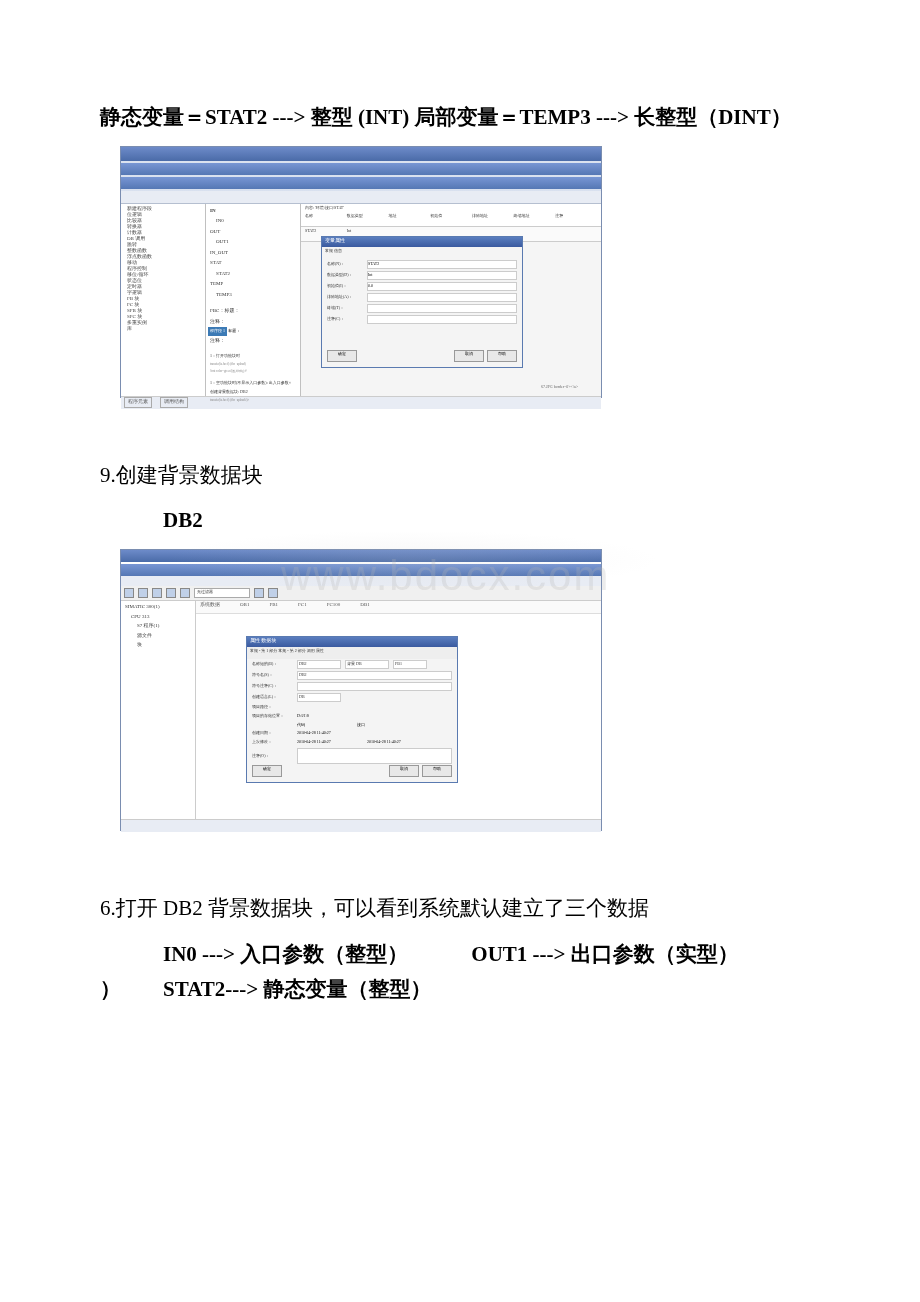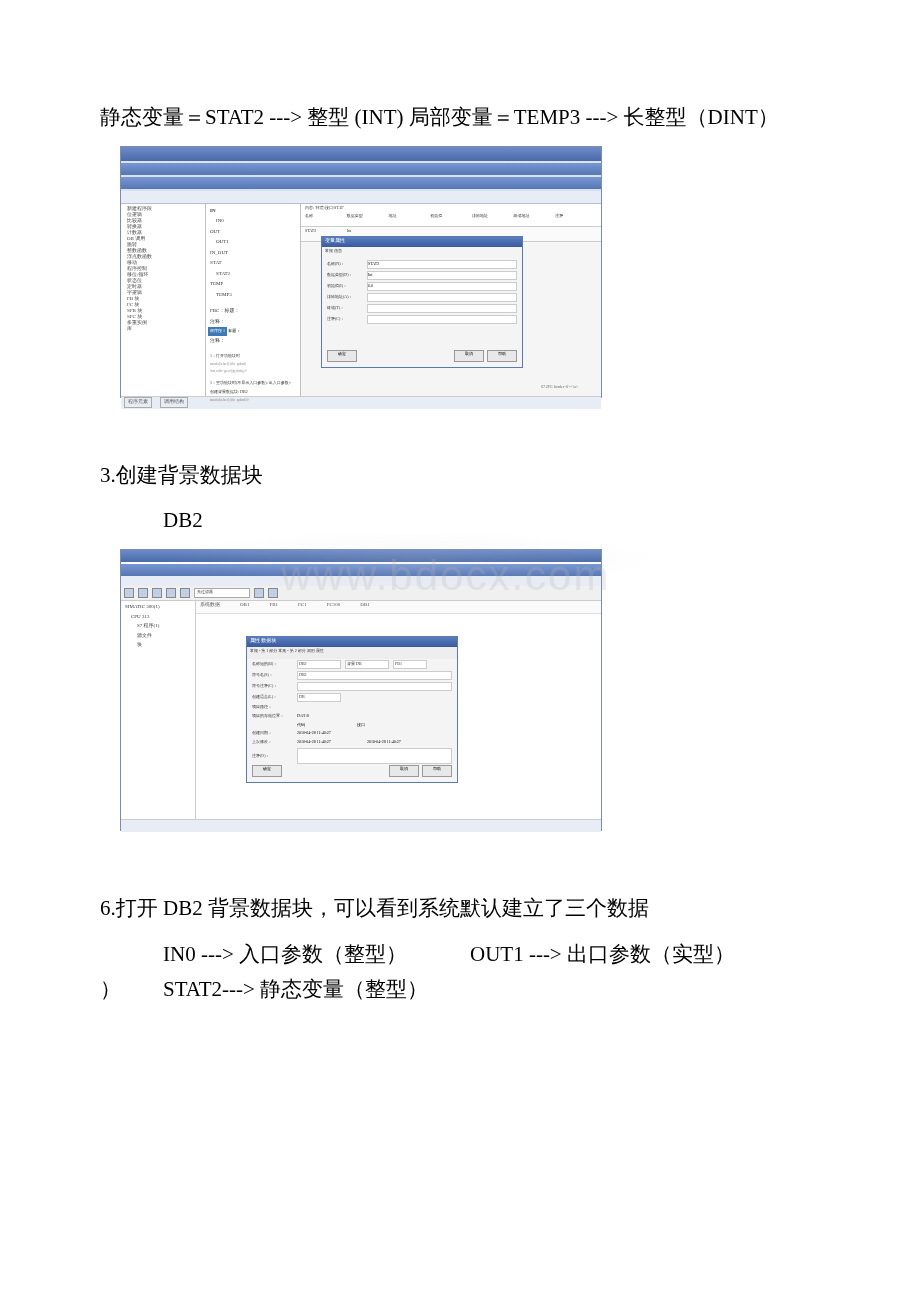--- a/index.html
+++ b/index.html
@@ -7,20 +7,21 @@
     padding: 100px 100px 50px 100px;
     font-family: "SimSun", "宋体", serif;
     font-size: 21px;
     line-height: 1.7;
     color: #000;
     width: 720px;
     background: #fff;
   }
   .paragraph {
     margin-bottom: 10px;
+    font-weight: bold;
   }
   .section-heading {
     margin-top: 60px;
     margin-bottom: 10px;
   }
   .screenshot {
     margin: 10px auto;
     display: block;
   }
   
@@ -394,21 +395,21 @@
       </div>
       <div class="code">67.JPG border=0&gt;&lt;/a&gt;</div>
     </div>
   </div>
   <div class="status" style="display:flex;font-size:5px;align-items:center;padding:0 3px;gap:8px;color:#555;">
     <span style="border:1px solid #aaa;padding:0 3px;">程序元素</span>
     <span style="border:1px solid #aaa;padding:0 3px;">调用结构</span>
   </div>
 </div>
 
-<div class="section-heading">3.创建背景数据块</div>
+<div class="section-heading">9.创建背景数据块</div>
 <div class="paragraph" style="padding-left:3em;">DB2</div>
 
 <div class="screenshot shot2 watermark">
   <div class="wm-text">www.bdocx.com</div>
   <div class="titlebar"></div>
   <div class="titlebar2"></div>
   <div class="menubar"></div>
   <div class="toolbar">
     <span class="icon"></span>
     <span class="icon"></span>

